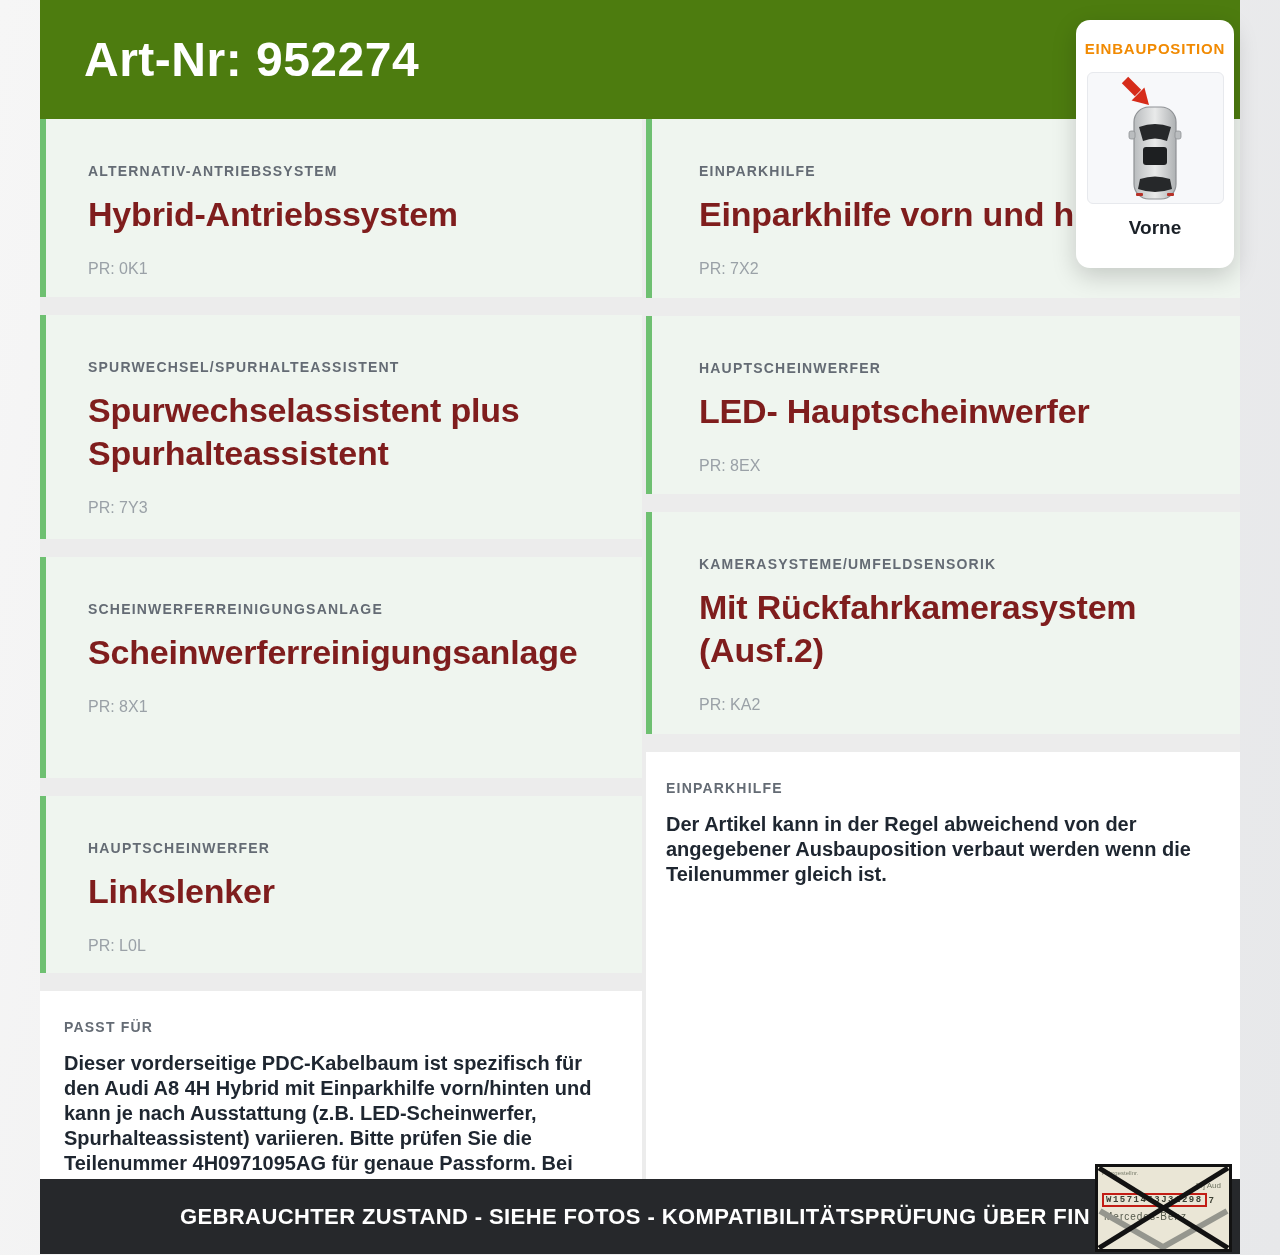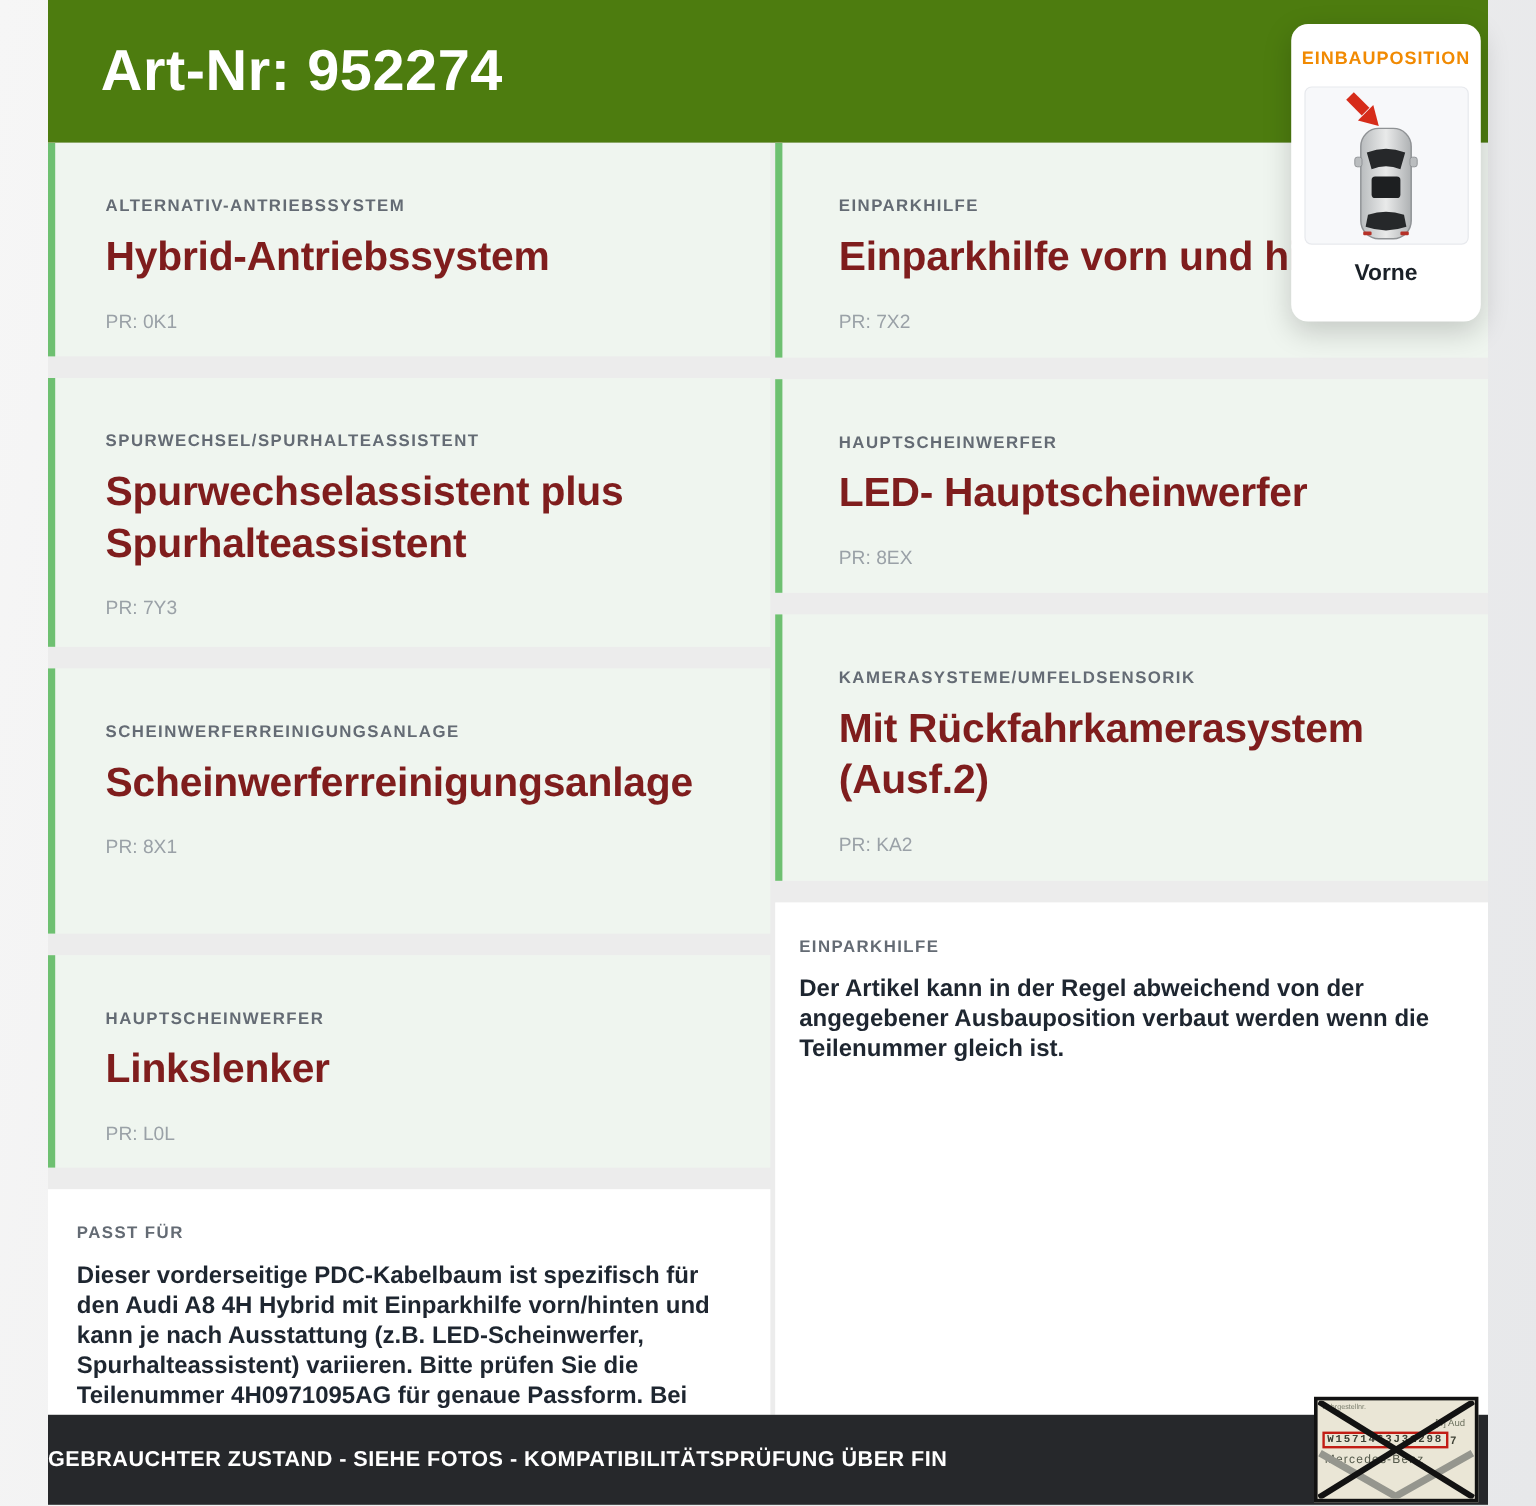--- a/index.html
+++ b/index.html
@@ -67,22 +67,22 @@
     display:flex; align-items:center; justify-content:center;
   }
   .ov-position { margin-top:13px; font-size:19px; font-weight:600; color:#1a2027; }
 
   
   .footer {
     position:relative; height:75px; background:#26282b;
     display:flex; align-items:center;
   }
   .footer .footer-text {
-    flex:1; text-align:left; padding-right:150px;
-    color:#ffffff; font-size:18px; font-weight:700; letter-spacing:.4px;
+    flex:1; text-align:right; padding-right:150px;
+    color:#ffffff; font-size:22px; font-weight:700; letter-spacing:.4px;
   }
   .doc-image {
     position:absolute; top:-15px; right:8px; width:137px; height:88px;
     background:#eae6d6; border:3px solid #121212; z-index:6; overflow:hidden;
   }
   .doc-image .t-small {
     position:absolute; top:3px; left:4px; font-size:6px; color:#7b7f6e;
   }
   .doc-image .t-ref {
     position:absolute; top:14px; right:8px; font-size:8px; color:#6f7462;

